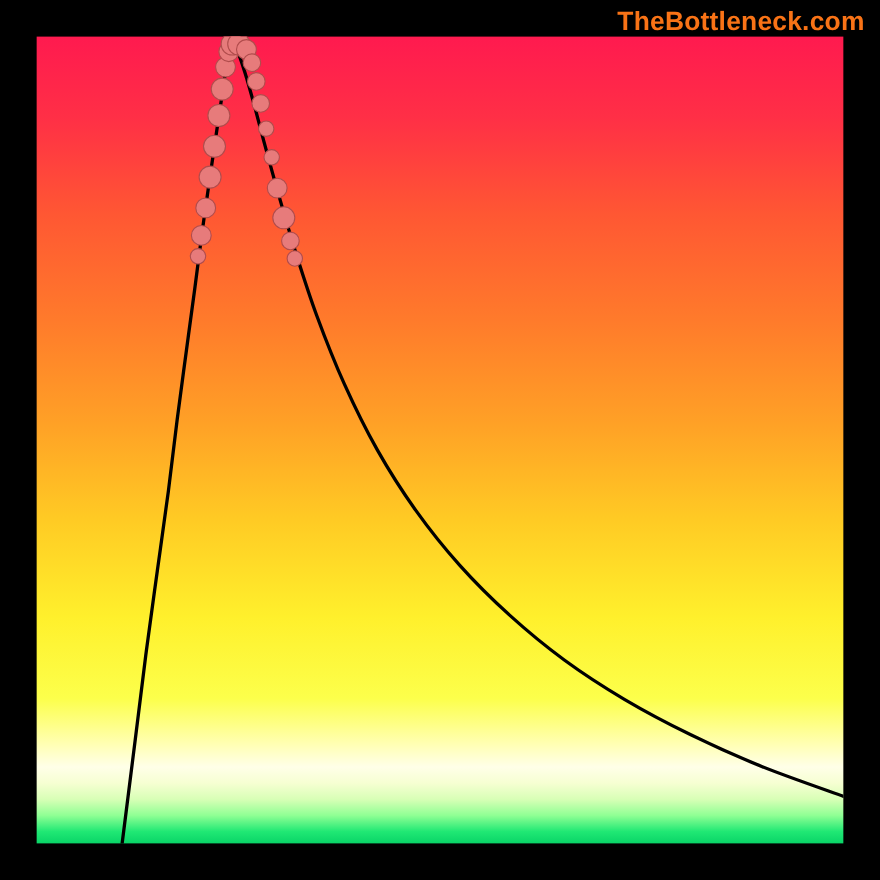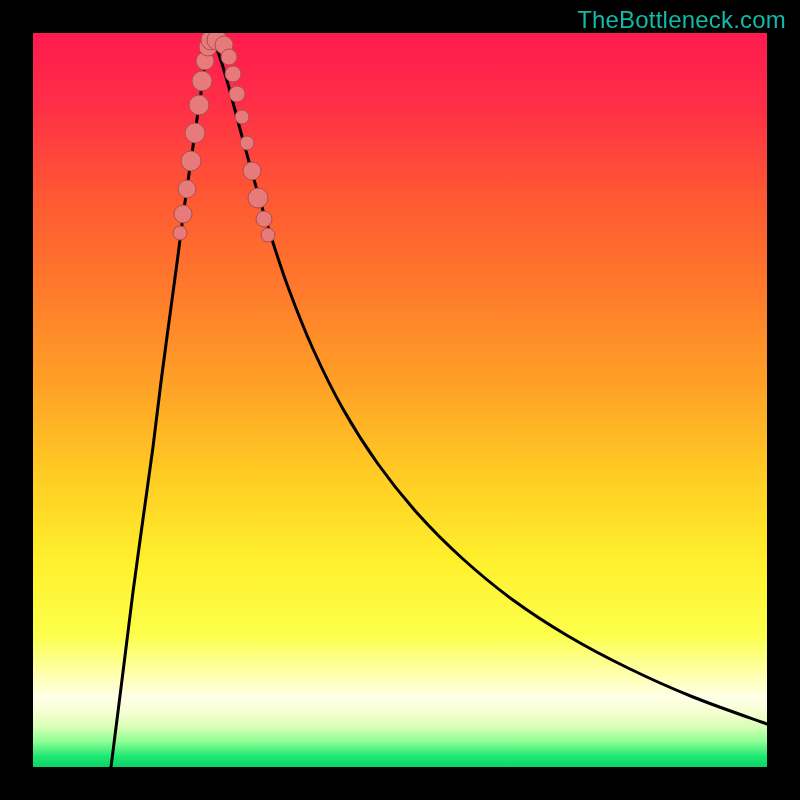--- a/index.html
+++ b/index.html
@@ -24,23 +24,23 @@
     left: 33px;
     top: 33px;
     width: 734px;
     height: 734px;
     overflow: hidden;
   }
   .watermark {
     position: absolute;
     top: 6px;
     right: 14px;
-    color: #14b8a6;
+    color: #f97316;
     font-size: 24px;
-    font-weight: 400;
+    font-weight: 700;
     letter-spacing: 0.2px;
     user-select: none;
   }
   svg { display: block; }
 </style>
 </head>
 <body>
 
 <div class="frame">
   <div class="watermark">TheBottleneck.com</div>

